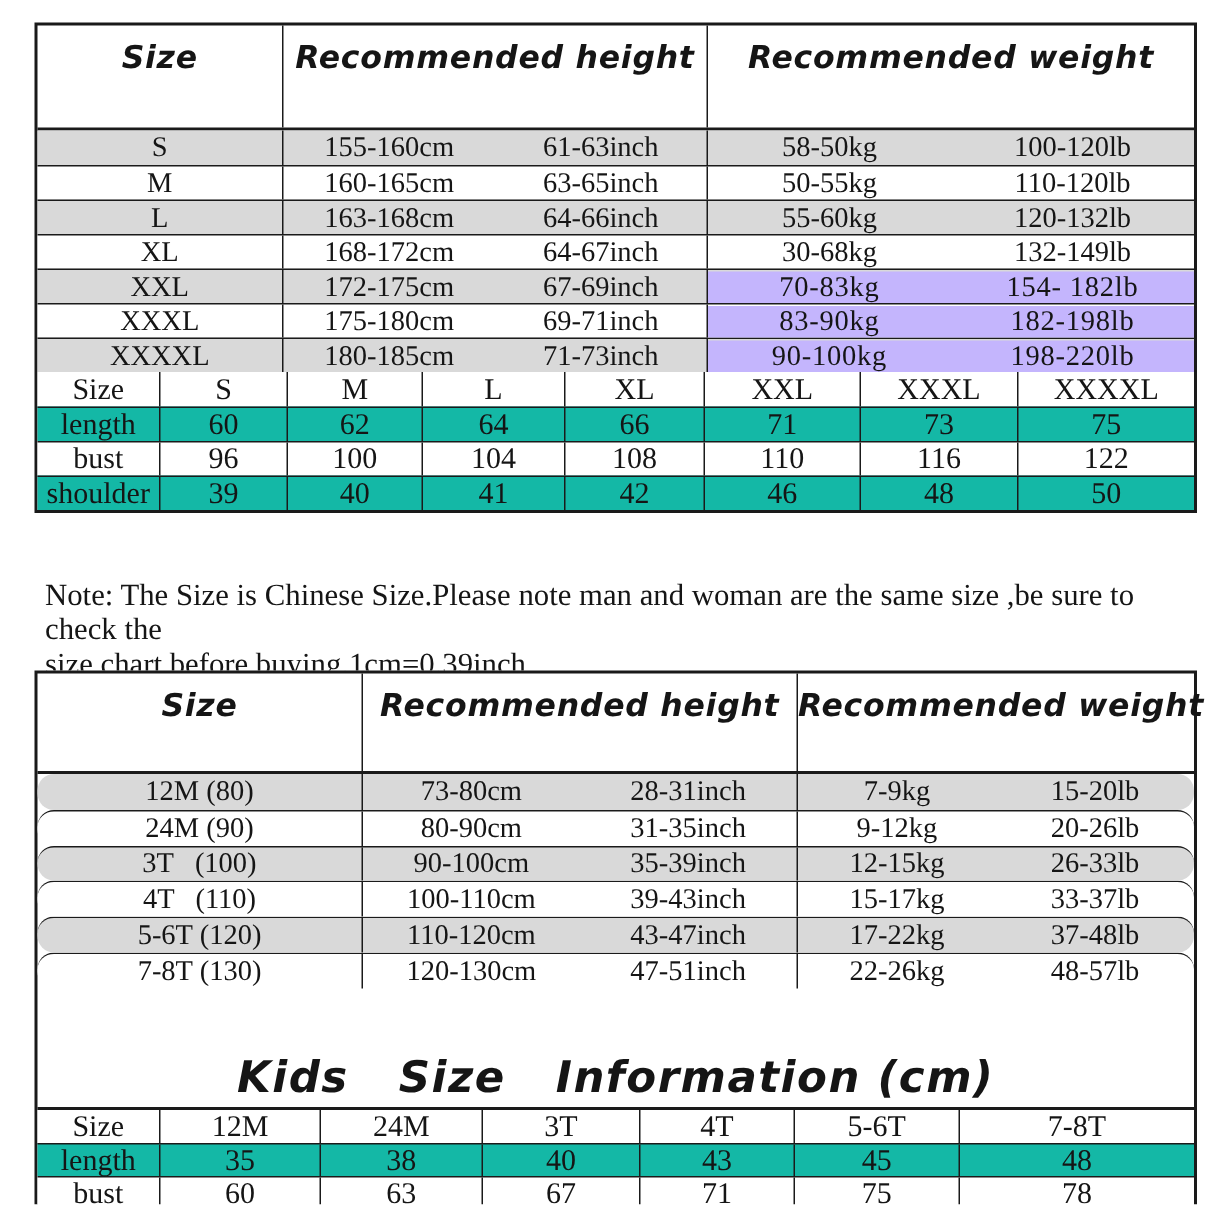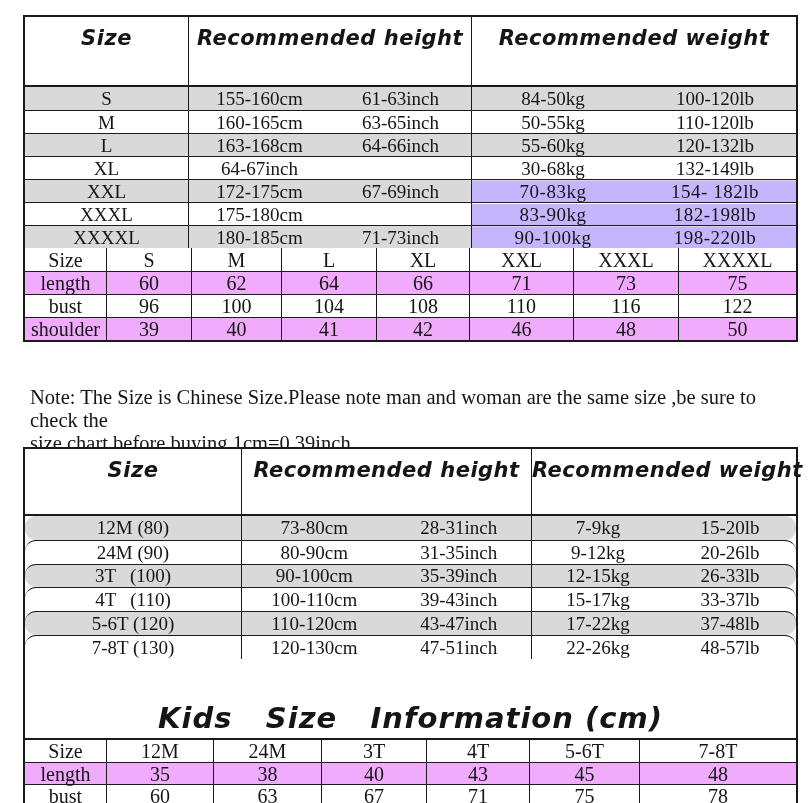--- a/index.html
+++ b/index.html
@@ -44,21 +44,21 @@
     display:flex;align-items:center;justify-content:center;
     box-sizing:border-box;
     border-right:1px solid #1a1a1a;
     font-size:19px;line-height:1;white-space:pre;
   }
   .rrow .cell.last{border-right:none;}
   .rrow .pair{display:grid;grid-template-columns:1fr 1fr;padding:0;}
   .rrow .pair span{display:flex;align-items:center;justify-content:center;white-space:pre;}
   .shade-gray{background:#d9d9d9;}
   .shade-white{background:#ffffff;}
-  .shade-blue{background:#f0abfc;}
+  .shade-blue{background:#14b8a6;}
   .patch{background:#c4b5fd;padding:1px 9px;letter-spacing:0.5px;}
 
   
   .section-title{
     height:40px;
     border-top:2px solid #1a1a1a;border-bottom:2px solid #1a1a1a;
     display:flex;align-items:center;justify-content:center;
     font-family:"DejaVu Sans",sans-serif;
     font-style:italic;font-weight:600;
     font-size:29px;letter-spacing:1px;
@@ -94,45 +94,45 @@
     <div class="rec-table adult-rec">
       <div class="hrow">
         <div class="hcell">Size</div>
         <div class="hcell">Recommended height</div>
         <div class="hcell last">Recommended weight</div>
       </div>
       <div>
           <div class="rrow shade-gray">
             <div class="cell size-cell">S</div>
             <div class="cell pair"><span>155-160cm</span><span>61-63inch</span></div>
-            <div class="cell pair last"><span>84-50kg</span><span>100-120lb</span></div>
+            <div class="cell pair last"><span>58-50kg</span><span>100-120lb</span></div>
           </div>
           <div class="rrow shade-white">
             <div class="cell size-cell">M</div>
             <div class="cell pair"><span>160-165cm</span><span>63-65inch</span></div>
             <div class="cell pair last"><span>50-55kg</span><span>110-120lb</span></div>
           </div>
           <div class="rrow shade-gray">
             <div class="cell size-cell">L</div>
             <div class="cell pair"><span>163-168cm</span><span>64-66inch</span></div>
             <div class="cell pair last"><span>55-60kg</span><span>120-132lb</span></div>
           </div>
           <div class="rrow shade-white">
             <div class="cell size-cell">XL</div>
-            <div class="cell pair"><span>64-67inch</span></div>
+            <div class="cell pair"><span>168-172cm</span><span>64-67inch</span></div>
             <div class="cell pair last"><span>30-68kg</span><span>132-149lb</span></div>
           </div>
           <div class="rrow shade-gray">
             <div class="cell size-cell">XXL</div>
             <div class="cell pair"><span>172-175cm</span><span>67-69inch</span></div>
             <div class="cell pair last"><span class="patch">70-83kg</span><span class="patch">154- 182lb</span></div>
           </div>
           <div class="rrow shade-white">
             <div class="cell size-cell">XXXL</div>
-            <div class="cell pair"><span>175-180cm</span></div>
+            <div class="cell pair"><span>175-180cm</span><span>69-71inch</span></div>
             <div class="cell pair last"><span class="patch">83-90kg</span><span class="patch">182-198lb</span></div>
           </div>
           <div class="rrow shade-gray">
             <div class="cell size-cell">XXXXL</div>
             <div class="cell pair"><span>180-185cm</span><span>71-73inch</span></div>
             <div class="cell pair last"><span class="patch">90-100kg</span><span class="patch">198-220lb</span></div>
           </div>
         </div>
     </div>
 

